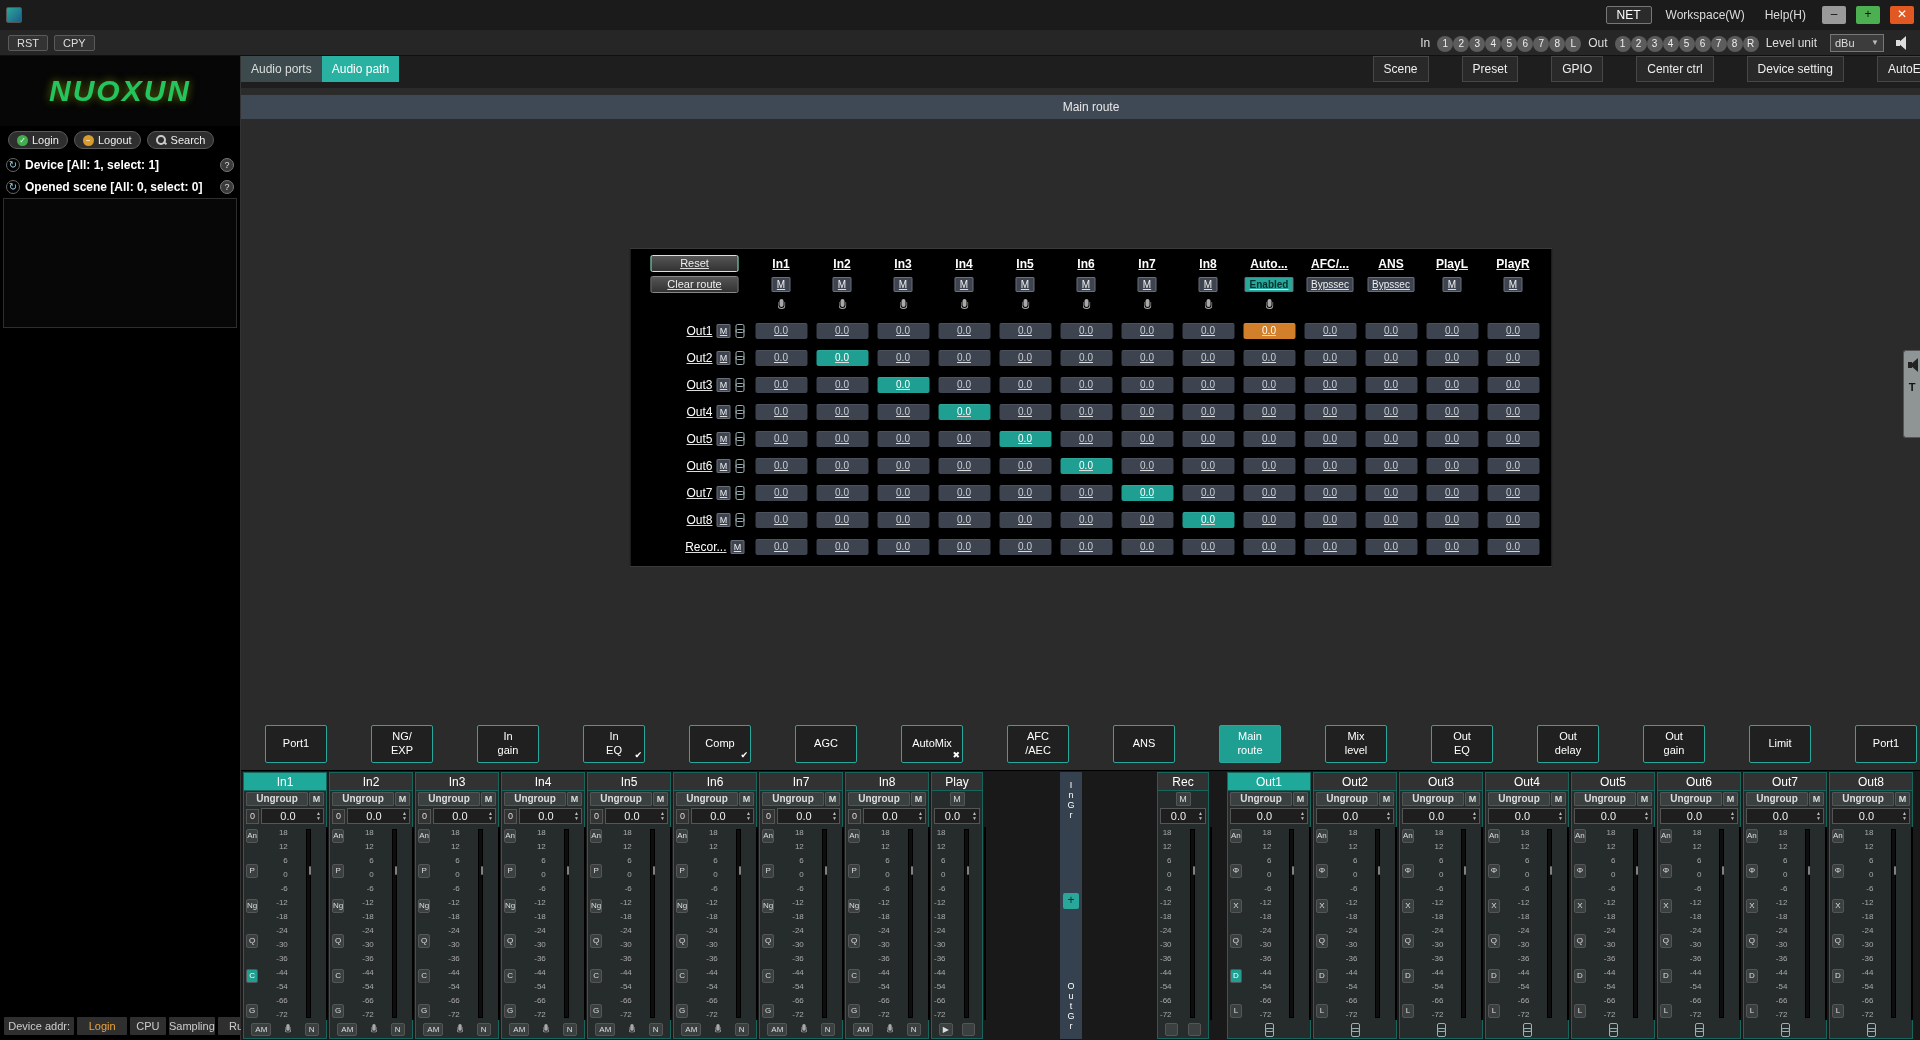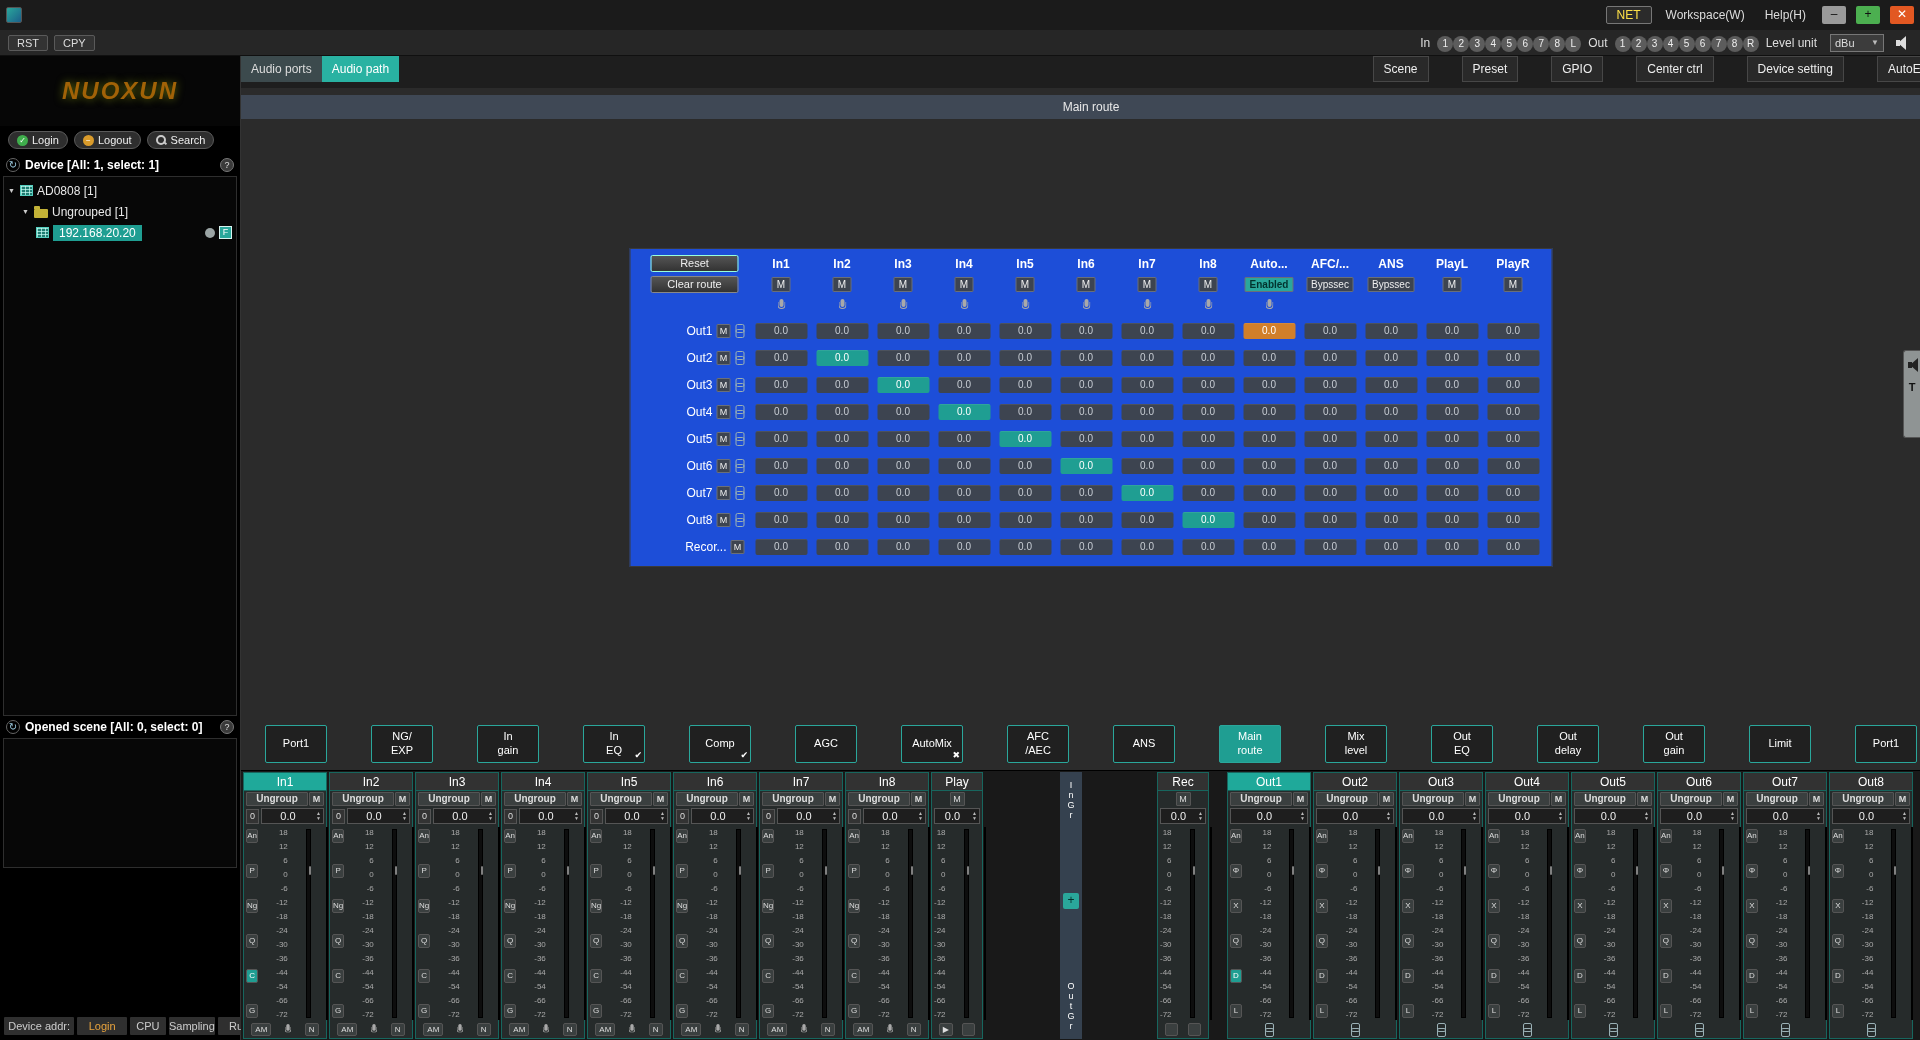--- a/index.html
+++ b/index.html
@@ -3,21 +3,21 @@
 <meta charset="utf-8">
 <style>
   * { margin:0; padding:0; box-sizing:border-box; }
   html,body { width:1920px; height:1040px; overflow:hidden; background:#222; font-family:"Liberation Sans", sans-serif; color:#ddd; }
 
   
   #titlebar { height:30px; background:#1b1b1b; display:flex; align-items:center; padding:0 6px; gap:8px; font-size:13px; }
   #app-icon { width:16px; height:16px; background:linear-gradient(135deg,#2aa79b,#1b5f8a); border:1px solid #555; border-radius:2px; }
   #title-text { color:#e6e6e6; }
   #titlebar .spacer { flex:1; }
-  .tb-btn { border:1px solid #777; background:#2b2b2b; color:#fde047; font-size:12px; padding:1px 10px; border-radius:2px; }
+  .tb-btn { border:1px solid #777; background:#2b2b2b; color:#ffffff; font-size:12px; padding:1px 10px; border-radius:2px; }
   .tb-link { color:#ddd; font-size:12px; padding:0 6px; }
   .win-btn { width:24px; height:18px; text-align:center; line-height:17px; font-size:12px; color:#111; border-radius:2px; margin-left:2px; }
   .win-min { background:#9a9a9a; }
   .win-max { background:#4caf50; }
   .win-close { background:#e25822; color:#fff; }
 
   
   #toolbar { height:26px; background:#262626; border-bottom:1px solid #101010; display:flex; align-items:center; padding:0 8px; gap:6px; }
   .mini-btn { background:#333; border:1px solid #5a5a5a; color:#ddd; font-size:11px; padding:1px 8px; border-radius:2px; }
   #toolbar-right { margin-left:auto; display:flex; align-items:center; gap:4px; }
@@ -28,21 +28,21 @@
   .speaker { position:relative; display:inline-block; width:16px; height:16px; margin-left:8px; }
   .speaker::before { content:''; position:absolute; left:0; top:5px; width:4px; height:6px; background:#ddd; }
   .speaker::after { content:''; position:absolute; left:2px; top:1px; width:0; height:0; border-right:8px solid #ddd; border-top:7px solid transparent; border-bottom:7px solid transparent; }
 
   
   #body { display:flex; height:984px; }
 
   
   #sidebar { width:241px; background:#000; border-right:1px solid #333; display:flex; flex-direction:column; }
   #logo { height:70px; display:flex; align-items:center; justify-content:center; background:#060606; }
-  #logo span { font-size:24px; font-weight:bold; font-style:italic; letter-spacing:2px; color:#a16207; text-shadow:0 0 8px #66720c; }
+  #logo span { font-size:30px; font-weight:bold; font-style:italic; letter-spacing:2px; color:#22c55e; text-shadow:0 0 8px #66720c; }
   #side-btns { display:flex; gap:6px; padding:5px 8px; }
   .side-btn { display:flex; align-items:center; gap:4px; background:#2e2e2e; border:1px solid #5a5a5a; border-radius:9px; padding:2px 8px; font-size:11px; color:#eee; }
   .cicn { width:11px; height:11px; border-radius:50%; font-size:8px; line-height:11px; text-align:center; color:#fff; display:inline-block; }
   .cicn.green { background:#3fae4c; }
   .cicn.orange { background:#d99b2b; }
   .search-icon { position:relative; display:inline-block; width:11px; height:11px; }
   .search-icon::before { content:''; position:absolute; left:0; top:0; width:6px; height:6px; border:2px solid #ccc; border-radius:50%; }
   .search-icon::after { content:''; position:absolute; left:7px; top:7px; width:4px; height:2px; background:#ccc; transform:rotate(45deg); }
   .section-head { display:flex; align-items:center; gap:5px; padding:4px 6px; font-size:12px; font-weight:bold; color:#fff; }
   .refresh-icon { width:14px; height:14px; border:1px solid #666; border-radius:50%; font-size:10px; line-height:12px; text-align:center; color:#9ccbe0; font-weight:normal; }
@@ -71,23 +71,23 @@
   #tabs-left { display:flex; height:26px; }
   .tab { padding:0 10px; line-height:26px; font-size:12px; color:#ddd; background:#3c4a4d; }
   .tab.active { background:#29b2a2; color:#fff; }
   #tabs-right { margin-left:auto; display:flex; height:26px; margin-bottom:3px;gap:34px; }
   .rtab { padding:0 10px; line-height:24px; font-size:12px; color:#eee; background:#292929; border:1px solid #474747; margin-left:-1px; }
   #route-header { height:24px; margin-top:7px; background:#3f4855; color:#e8e8e8; font-size:12px; text-align:center; line-height:24px; }
   #content { flex:1; position:relative; }
 
   
   #matrix { position:absolute; top:129px; left:50%; transform:translateX(-50%);
-     background:#1d4ed8; border:1px solid #3a3a3a; padding:4px 8px 6px;
+     background:#000000; border:1px solid #3a3a3a; padding:4px 8px 6px;
      display:grid; grid-template-columns:112px repeat(13,61px);
-     grid-auto-rows:auto; align-items:center; justify-items:center; }
+     grid-auto-rows:auto; align-items:center; justify-items:center;text-decoration:underline; }
   .m-reset, .m-clear { width:88px; height:17px; background:linear-gradient(#555,#333); border:1px solid #888; color:#eee; font-size:11px; text-align:center; line-height:15px; border-radius:2px; margin:2px 0; justify-self:center; }
   .m-reset { border-color:#9fd; }
   .m-colname { color:#fff; font-weight:bold; font-size:12px; height:20px; line-height:20px; }
   .m-subbtn { height:15px; min-width:16px; padding:0 4px; background:#3d4450; border:1px solid #6a6f78; color:#eee; font-size:10px; line-height:13px; text-align:center; border-radius:1px; }
   .m-subbtn.teal { background:#2aa79b; color:#02332e; font-weight:bold; }
   .m-micslot { height:22px; display:flex; align-items:center; justify-content:center; }
   .mic { position:relative; display:inline-block; width:12px; height:16px; }
   .mic::before { content:''; position:absolute; left:4px; top:1px; width:4px; height:8px; background:#a9a9a9; border-radius:2px; }
   .mic::after { content:''; position:absolute; left:2px; top:4px; width:6px; height:6px; border:1px solid #a9a9a9; border-top:none; border-radius:0 0 5px 5px; }
   .m-rowlabel { height:27px; width:100%; display:flex; align-items:center; justify-content:flex-end; gap:4px; padding-right:6px; color:#fff; font-size:12px; }
@@ -193,38 +193,20 @@
       <div class="side-btn">
         <span class="search-icon"></span>
         <span>Search</span>
       </div>
     </div>
     <div class="section-head">
       <span class="refresh-icon">↻</span>
       <span>Device [All: 1, select: 1]</span>
       <span class="help-icon">?</span>
     </div>
-    <div id="tree-box">
-        <div class="tree-row" style="padding-left: 2px;">
-          <span class="expander">▼</span>
-          <span class="icon-device"></span>
-          <span class="tree-label">AD0808 [1]</span>
-        </div>
-        <div class="tree-row" style="padding-left: 16px;">
-          <span class="expander">▼</span>
-          <span class="icon-folder"></span>
-          <span class="tree-label">Ungrouped [1]</span>
-        </div>
-        <div class="tree-row selected" style="padding-left: 30px;">
-          <span class="icon-device"></span>
-          <span class="tree-label">192.168.20.20</span>
-          <span class="state-dot"></span>
-          <span class="f-badge">F</span>
-        </div>
-      </div>
     <div class="section-head">
       <span class="refresh-icon">↻</span>
       <span>Opened scene [All: 0, select: 0]</span>
       <span class="help-icon">?</span>
     </div>
     <div id="scene-box"></div>
     <div id="side-spacer"></div>
     <div id="status-list">
         <div class="status-row">Device addr: 192.168.20.20</div>
         <div class="status-row hl">Login status: Unlogined</div>

